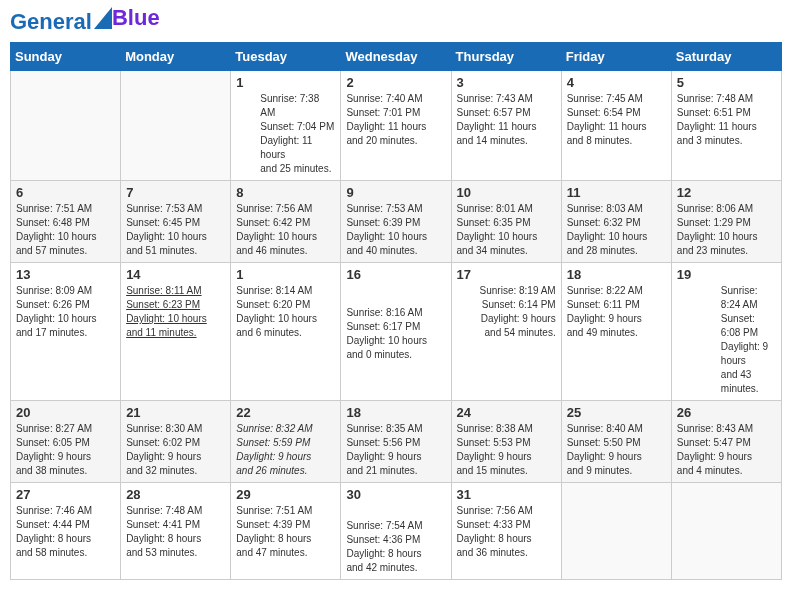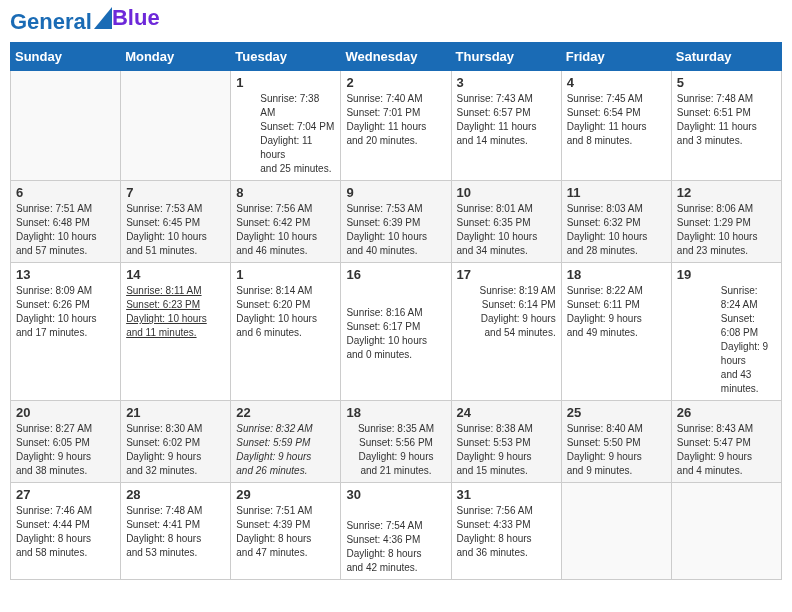--- a/index.html
+++ b/index.html
@@ -273,21 +273,21 @@
         </td>
         <td>
           <div class="day-number">22</div>
           <div class="day-info" style="white-space: pre-line; font-style: italic;">Sunrise: 8:32 AM
 Sunset: 5:59 PM
 Daylight: 9 hours
 and 26 minutes.</div>
         </td>
         <td>
           <div class="day-number">18</div>
-          <div class="day-info" style="white-space: pre-line; text-align: center;">Sunrise: 8:35 AM
+          <div class="day-info" style="white-space: pre-line;">Sunrise: 8:35 AM
 Sunset: 5:56 PM
 Daylight: 9 hours
 and 21 minutes.</div>
         </td>
         <td>
           <div class="day-number">24</div>
           <div class="day-info" style="white-space: pre-line;">Sunrise: 8:38 AM
 Sunset: 5:53 PM
 Daylight: 9 hours
 and 15 minutes.</div>

